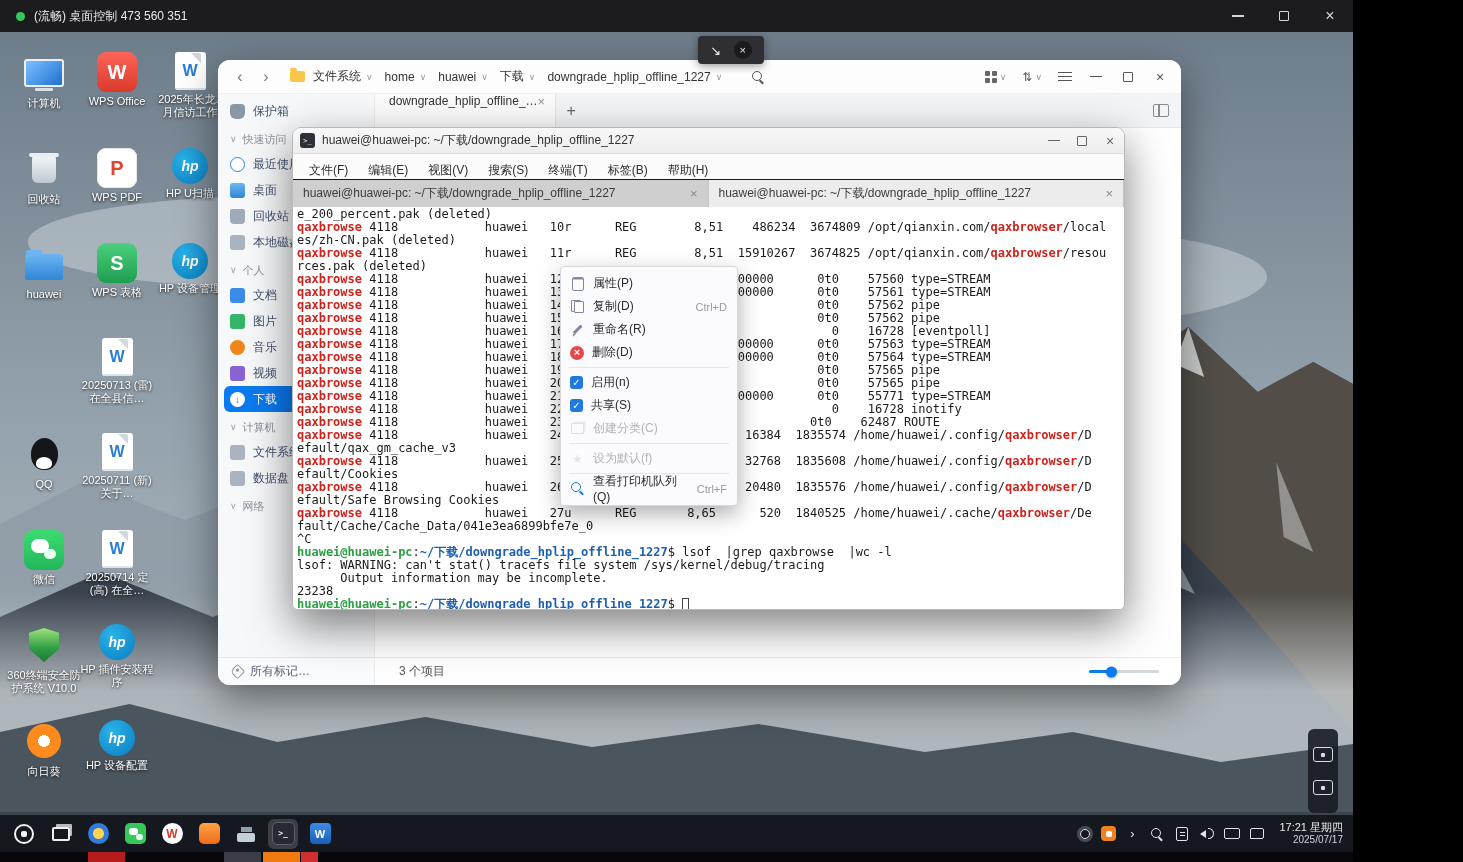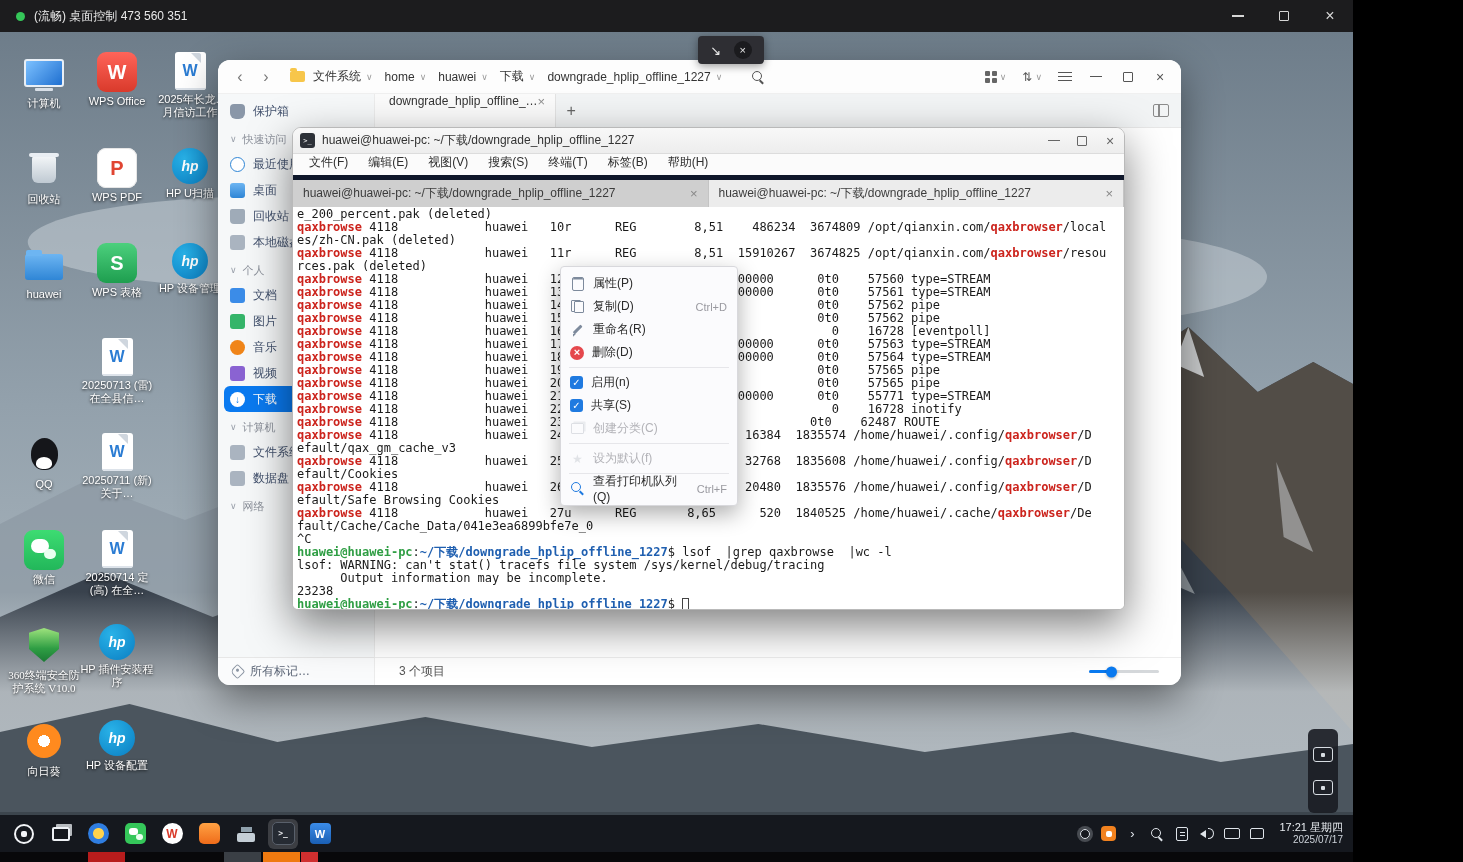--- a/index.html
+++ b/index.html
@@ -156,22 +156,22 @@
         border-radius:9px 9px 6px 6px; box-shadow:0 16px 44px rgba(0,0,0,.5); border:1px solid #b9b9b9;
         z-index:20; }
   .term-titlebar { height:26px; background:linear-gradient(#f8f8f8,#ededed); border-bottom:1px solid #dcdcdc;
         display:flex; align-items:center; border-radius:8px 8px 0 0; font-size:12px; color:#333; padding-left:7px; }
   .term-ico { width:15px; height:15px; background:#2d3138; border-radius:3px; color:#fff; font-size:7px;
         display:flex; align-items:center; justify-content:center;
         font-family:"DejaVu Sans Mono",monospace; flex:none; }
   .term-title { margin-left:7px; white-space:nowrap; }
   .term .tb-controls .wc { width:28px; color:#666; }
   .term .wc.x { font-size:14px; }
-  .term-menubar { height:26px; background:#fbfbfb; border-bottom:5px solid #0f172a; display:flex;
-        align-items:flex-start; padding-left:6px; font-size:12px; color:#2e2e2e; }
+  .term-menubar { height:26px; background:#fbfbfb; border-bottom:1px solid #0f172a; display:flex;
+        align-items:flex-end; padding-left:6px; font-size:12px; color:#2e2e2e; }
   .term-menubar .mitem { padding:0 10px; }
   .term-tabs { height:27px; background:#d9d9d9; display:flex; }
   .term-tab { flex:1; display:flex; align-items:center; font-size:12px; color:#3c3c3c; padding:0 10px;
         border-right:1px solid #c4c4c4; background:#cfcfcf; min-width:0; }
   .term-tab.active { background:#ececec; }
   .term-tab .tlabel { flex:1; white-space:nowrap; overflow:hidden; text-overflow:ellipsis; }
   .term-tab .tabx { color:#888; margin-left:8px; font-size:13px; }
   .term-body { position:absolute; top:79px; left:0; right:0; bottom:0; background:#fff;
         padding:1px 4px 0; font-family:"DejaVu Sans Mono","Liberation Mono",monospace; font-size:12px;
         line-height:13px; color:#1a1a1a; white-space:pre; overflow:hidden; border-radius:0 0 5px 5px; }
@@ -372,21 +372,21 @@
         <div class="dicon-label">QQ</div>
       </div>
 
       <div class="dicon" style="left: 7px; top: 530px;">
         <div class="dicon-img i-wechat">
           <span class="glyph"></span>
         </div>
         <div class="dicon-label">微信</div>
       </div>
 
-      <div class="dicon" style="left: 7px; top: 624px; font-family: Liberation Serif, serif;">
+      <div class="dicon" style="left: 7px; top: 624px;">
         <div class="dicon-img i-shield360">
           <span class="glyph"></span>
         </div>
         <div class="dicon-label">360终端安全防护系统 V10.0</div>
       </div>
 
       <div class="dicon" style="left: 7px; top: 720px; font-family: Liberation Serif, serif;">
         <div class="dicon-img i-sunflower">
           <span class="glyph"></span>
         </div>

